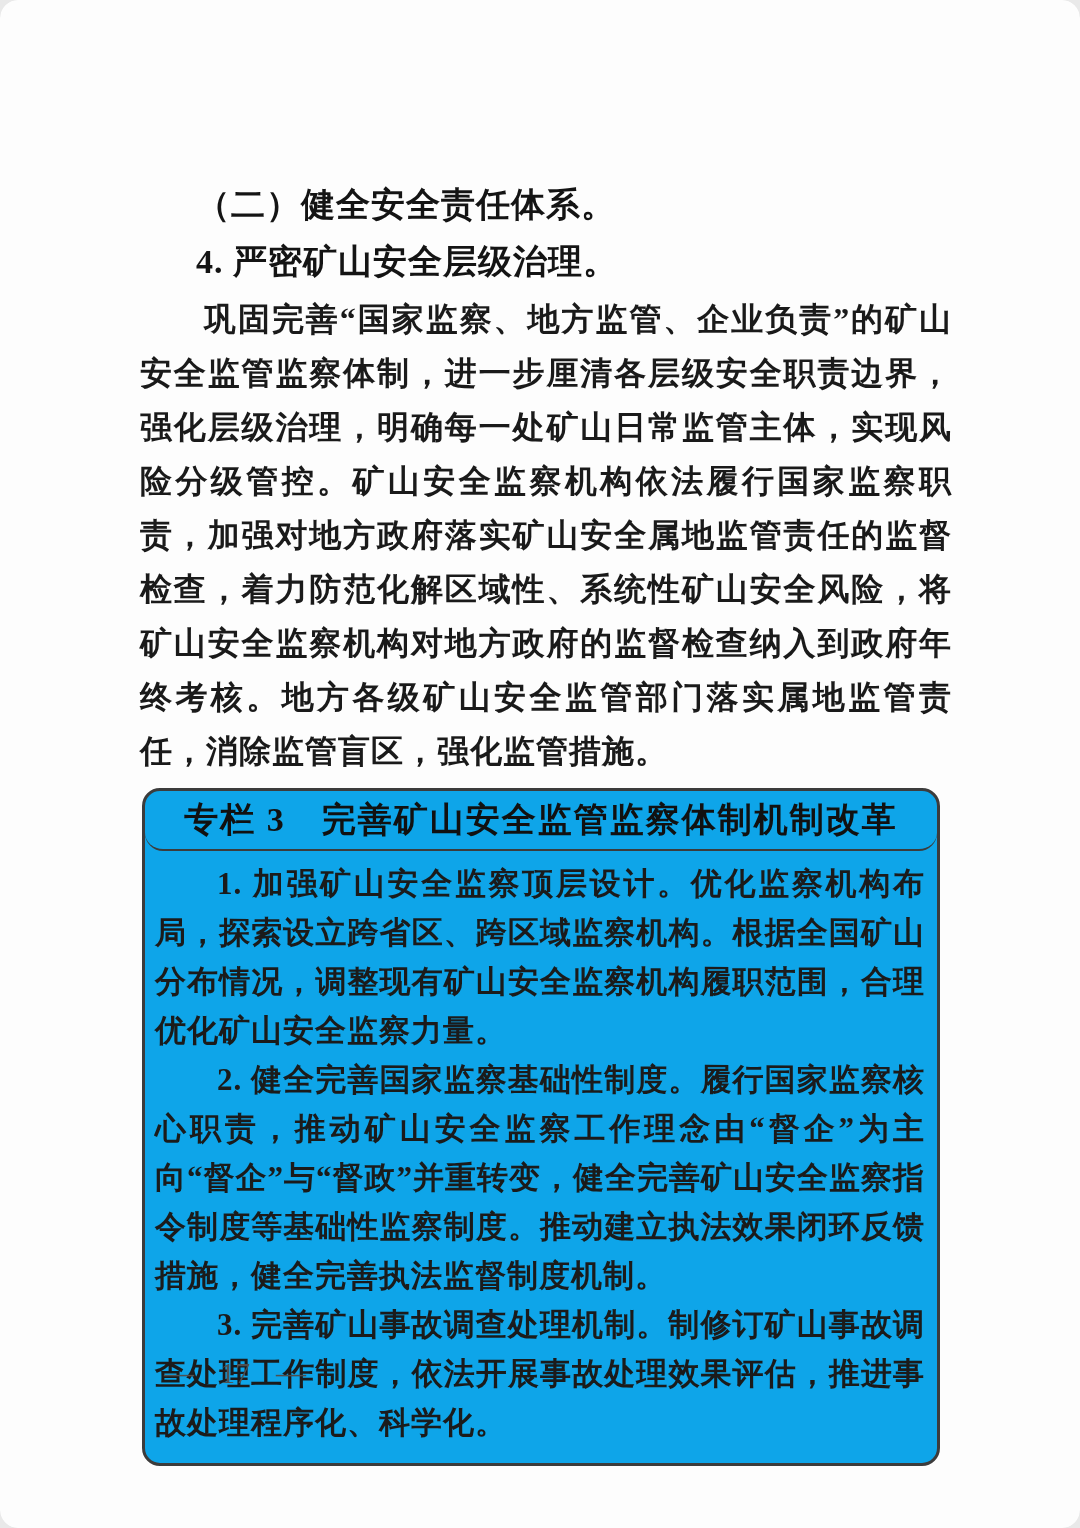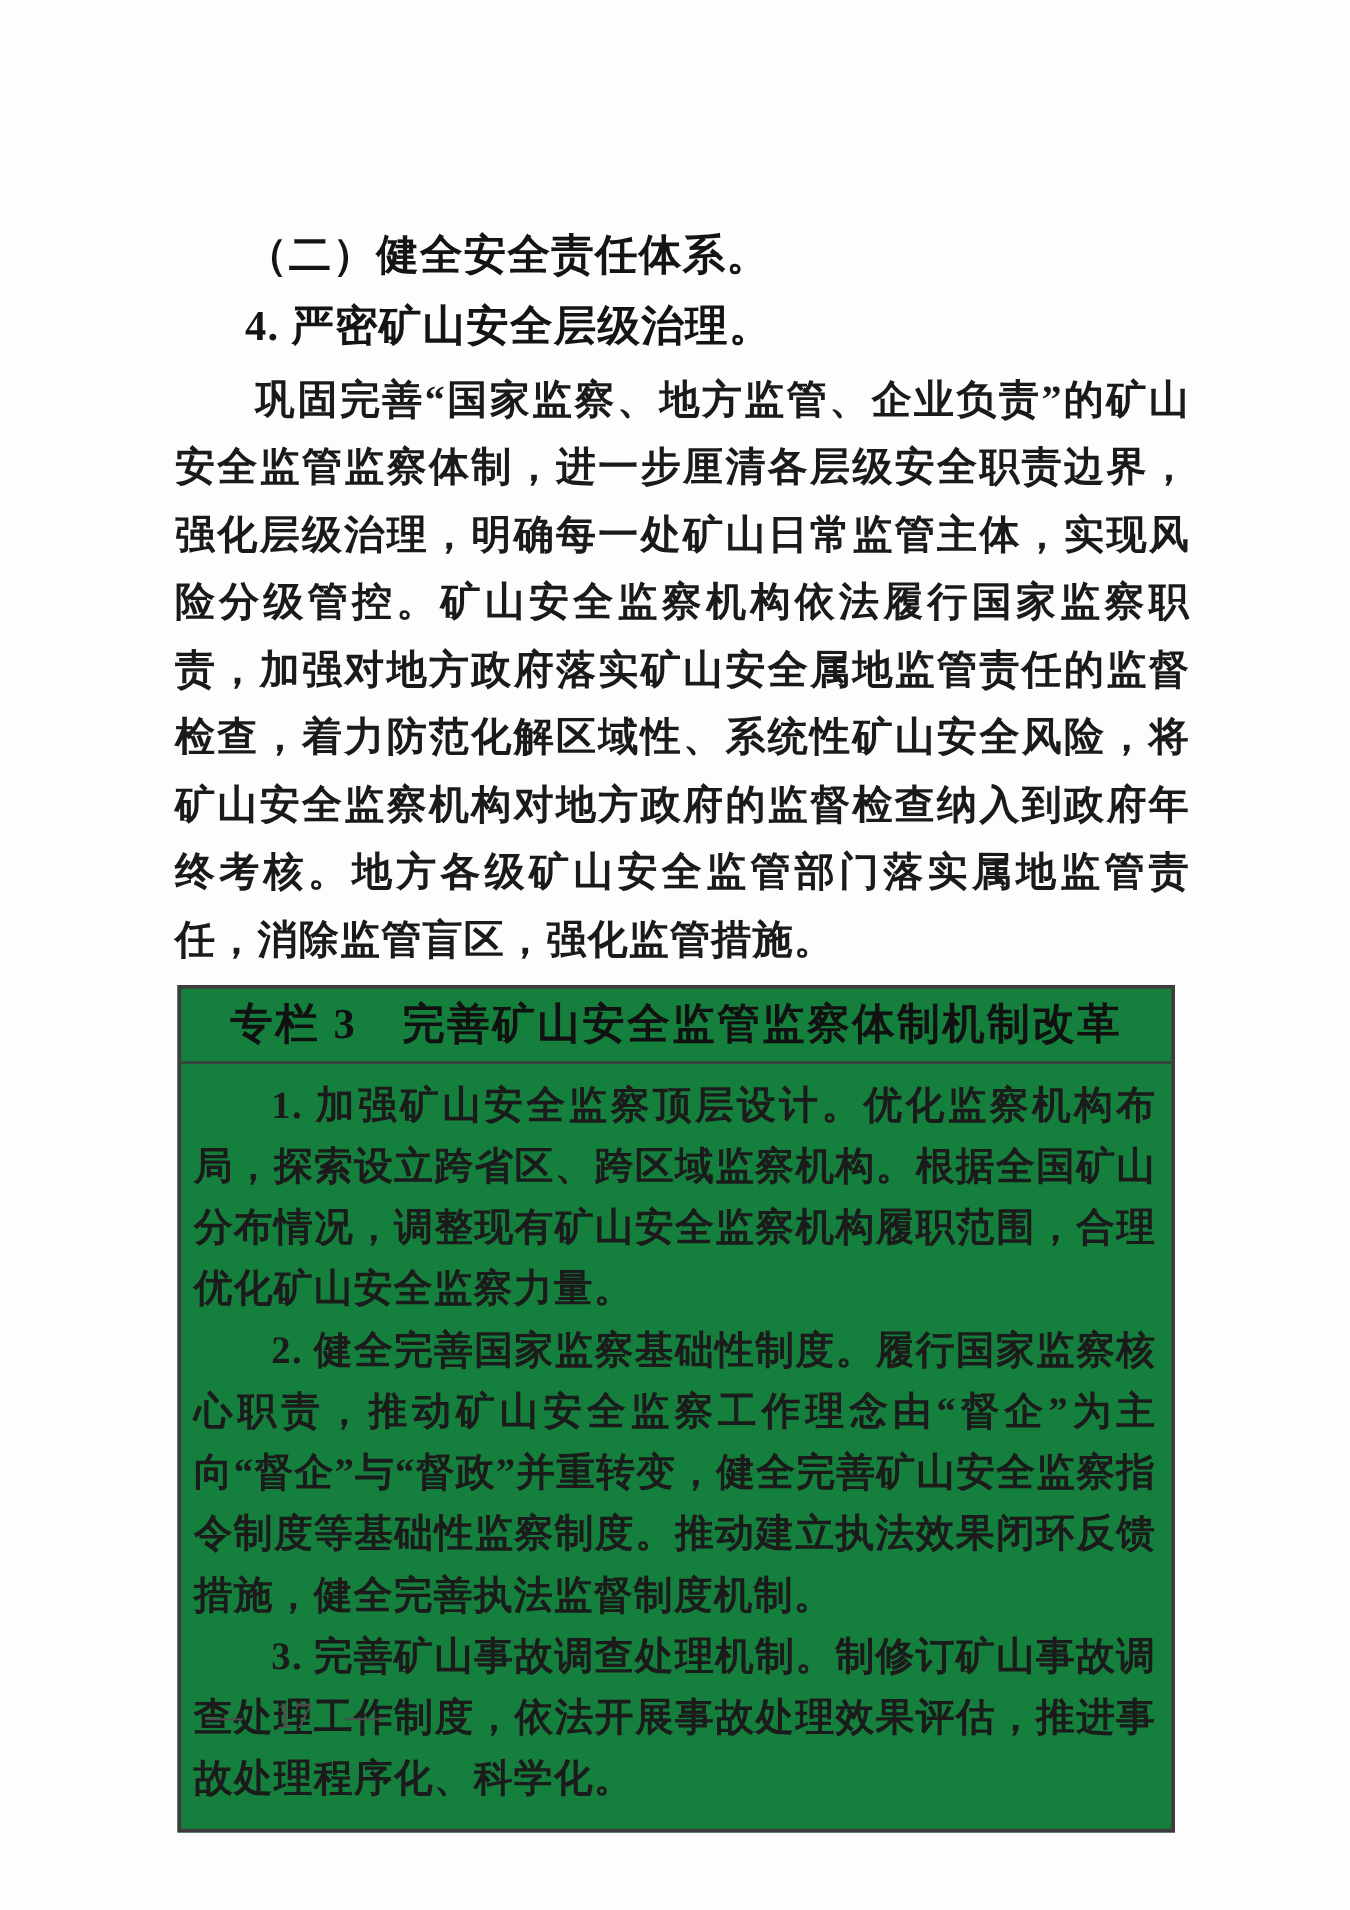--- a/index.html
+++ b/index.html
@@ -1,15 +1,15 @@
 <!DOCTYPE html>
 <html><head>
 <meta charset="utf-8">
 <style>
-  * { box-sizing: border-box; }
+  * { box-sizing: border-box; border-radius: 18px; }
   html, body { margin: 0; padding: 0; background: #e9e9e9; }
   .page {
     position: relative;
     width: 1080px;
     height: 1528px;
     margin: 0 auto;
     background: #fdfdfd;
     font-family: "Liberation Serif", "DejaVu Serif", serif;
     color: #1e1e1e;
     overflow: hidden;
@@ -36,21 +36,21 @@
     text-align: justify;
     text-indent: 64px;
     color: #1a1a1a;
     letter-spacing: 1px;
   }
   .special-box {
     margin-top: 10px;
     margin-left: 2px;
     width: 798px;
     border: 3px solid #3c3c3c;
-    background: #15803d;
+    background: #0ea5e9;
   }
   .box-title {
     border-bottom: 2px solid #3c3c3c;
     text-align: center;
     font-size: 34px;
     font-weight: 800;
     line-height: 40px;
     padding: 9px 0 9px 0;
     color: #111;
     letter-spacing: 2px;

